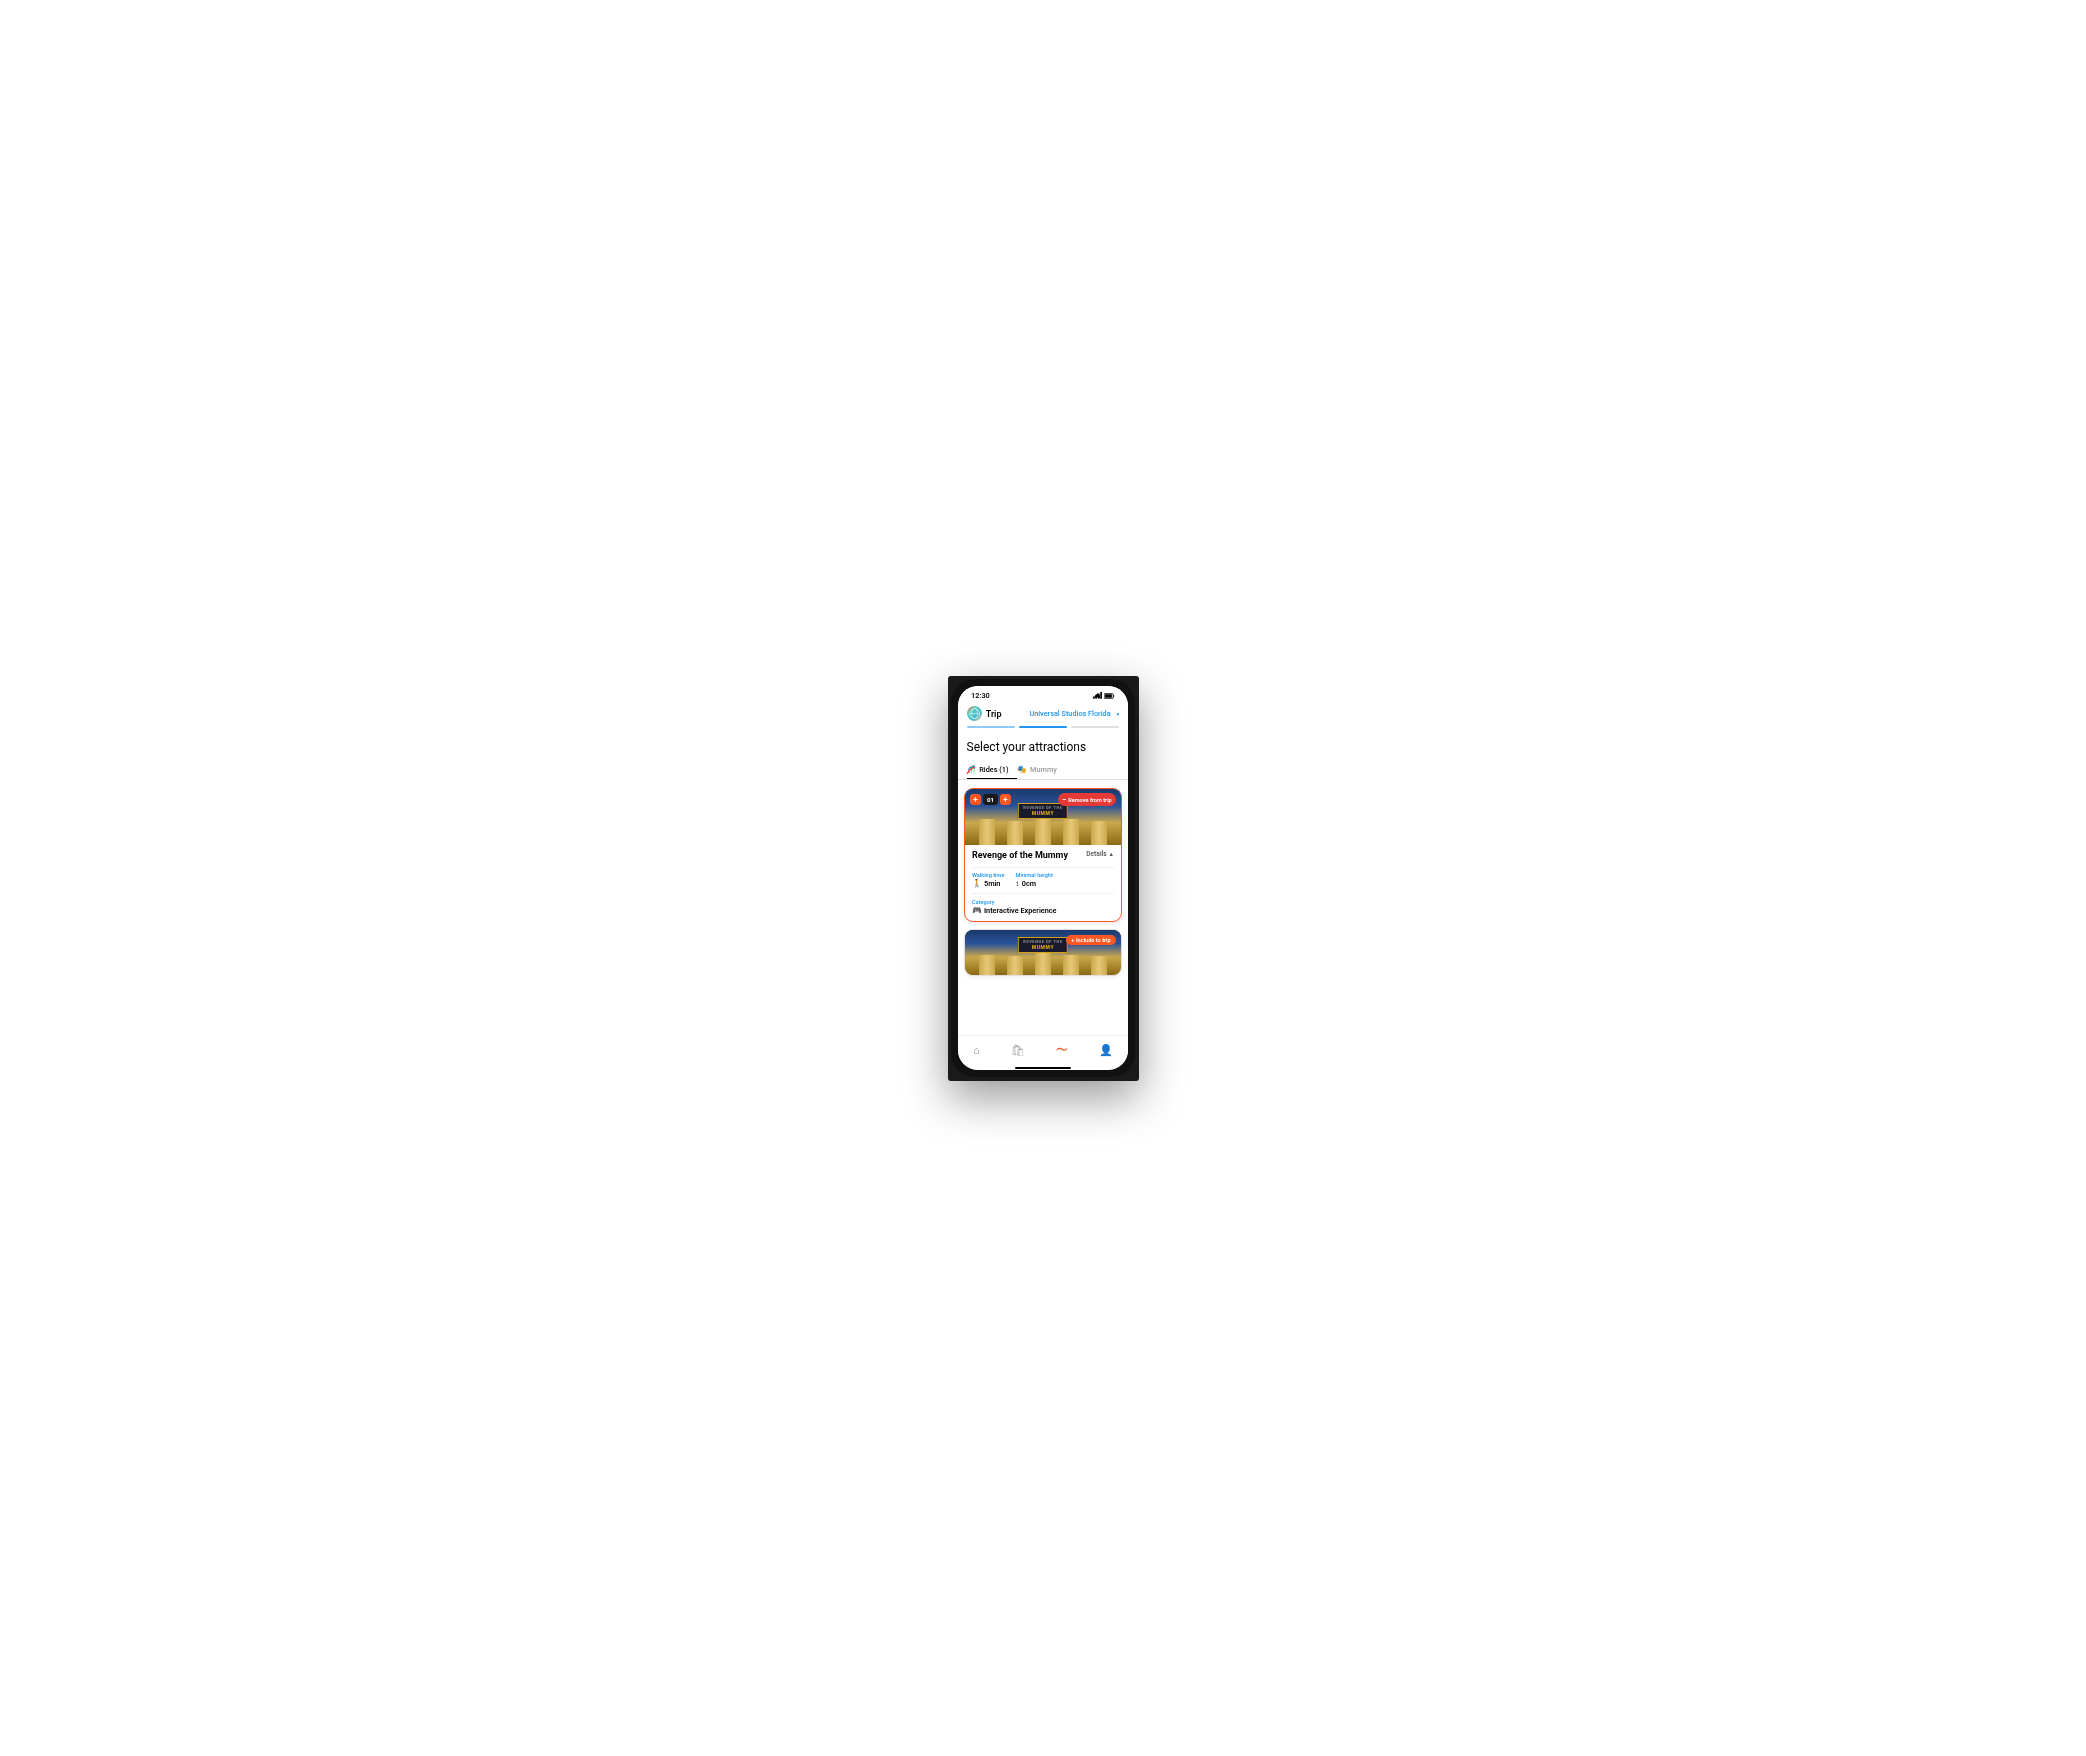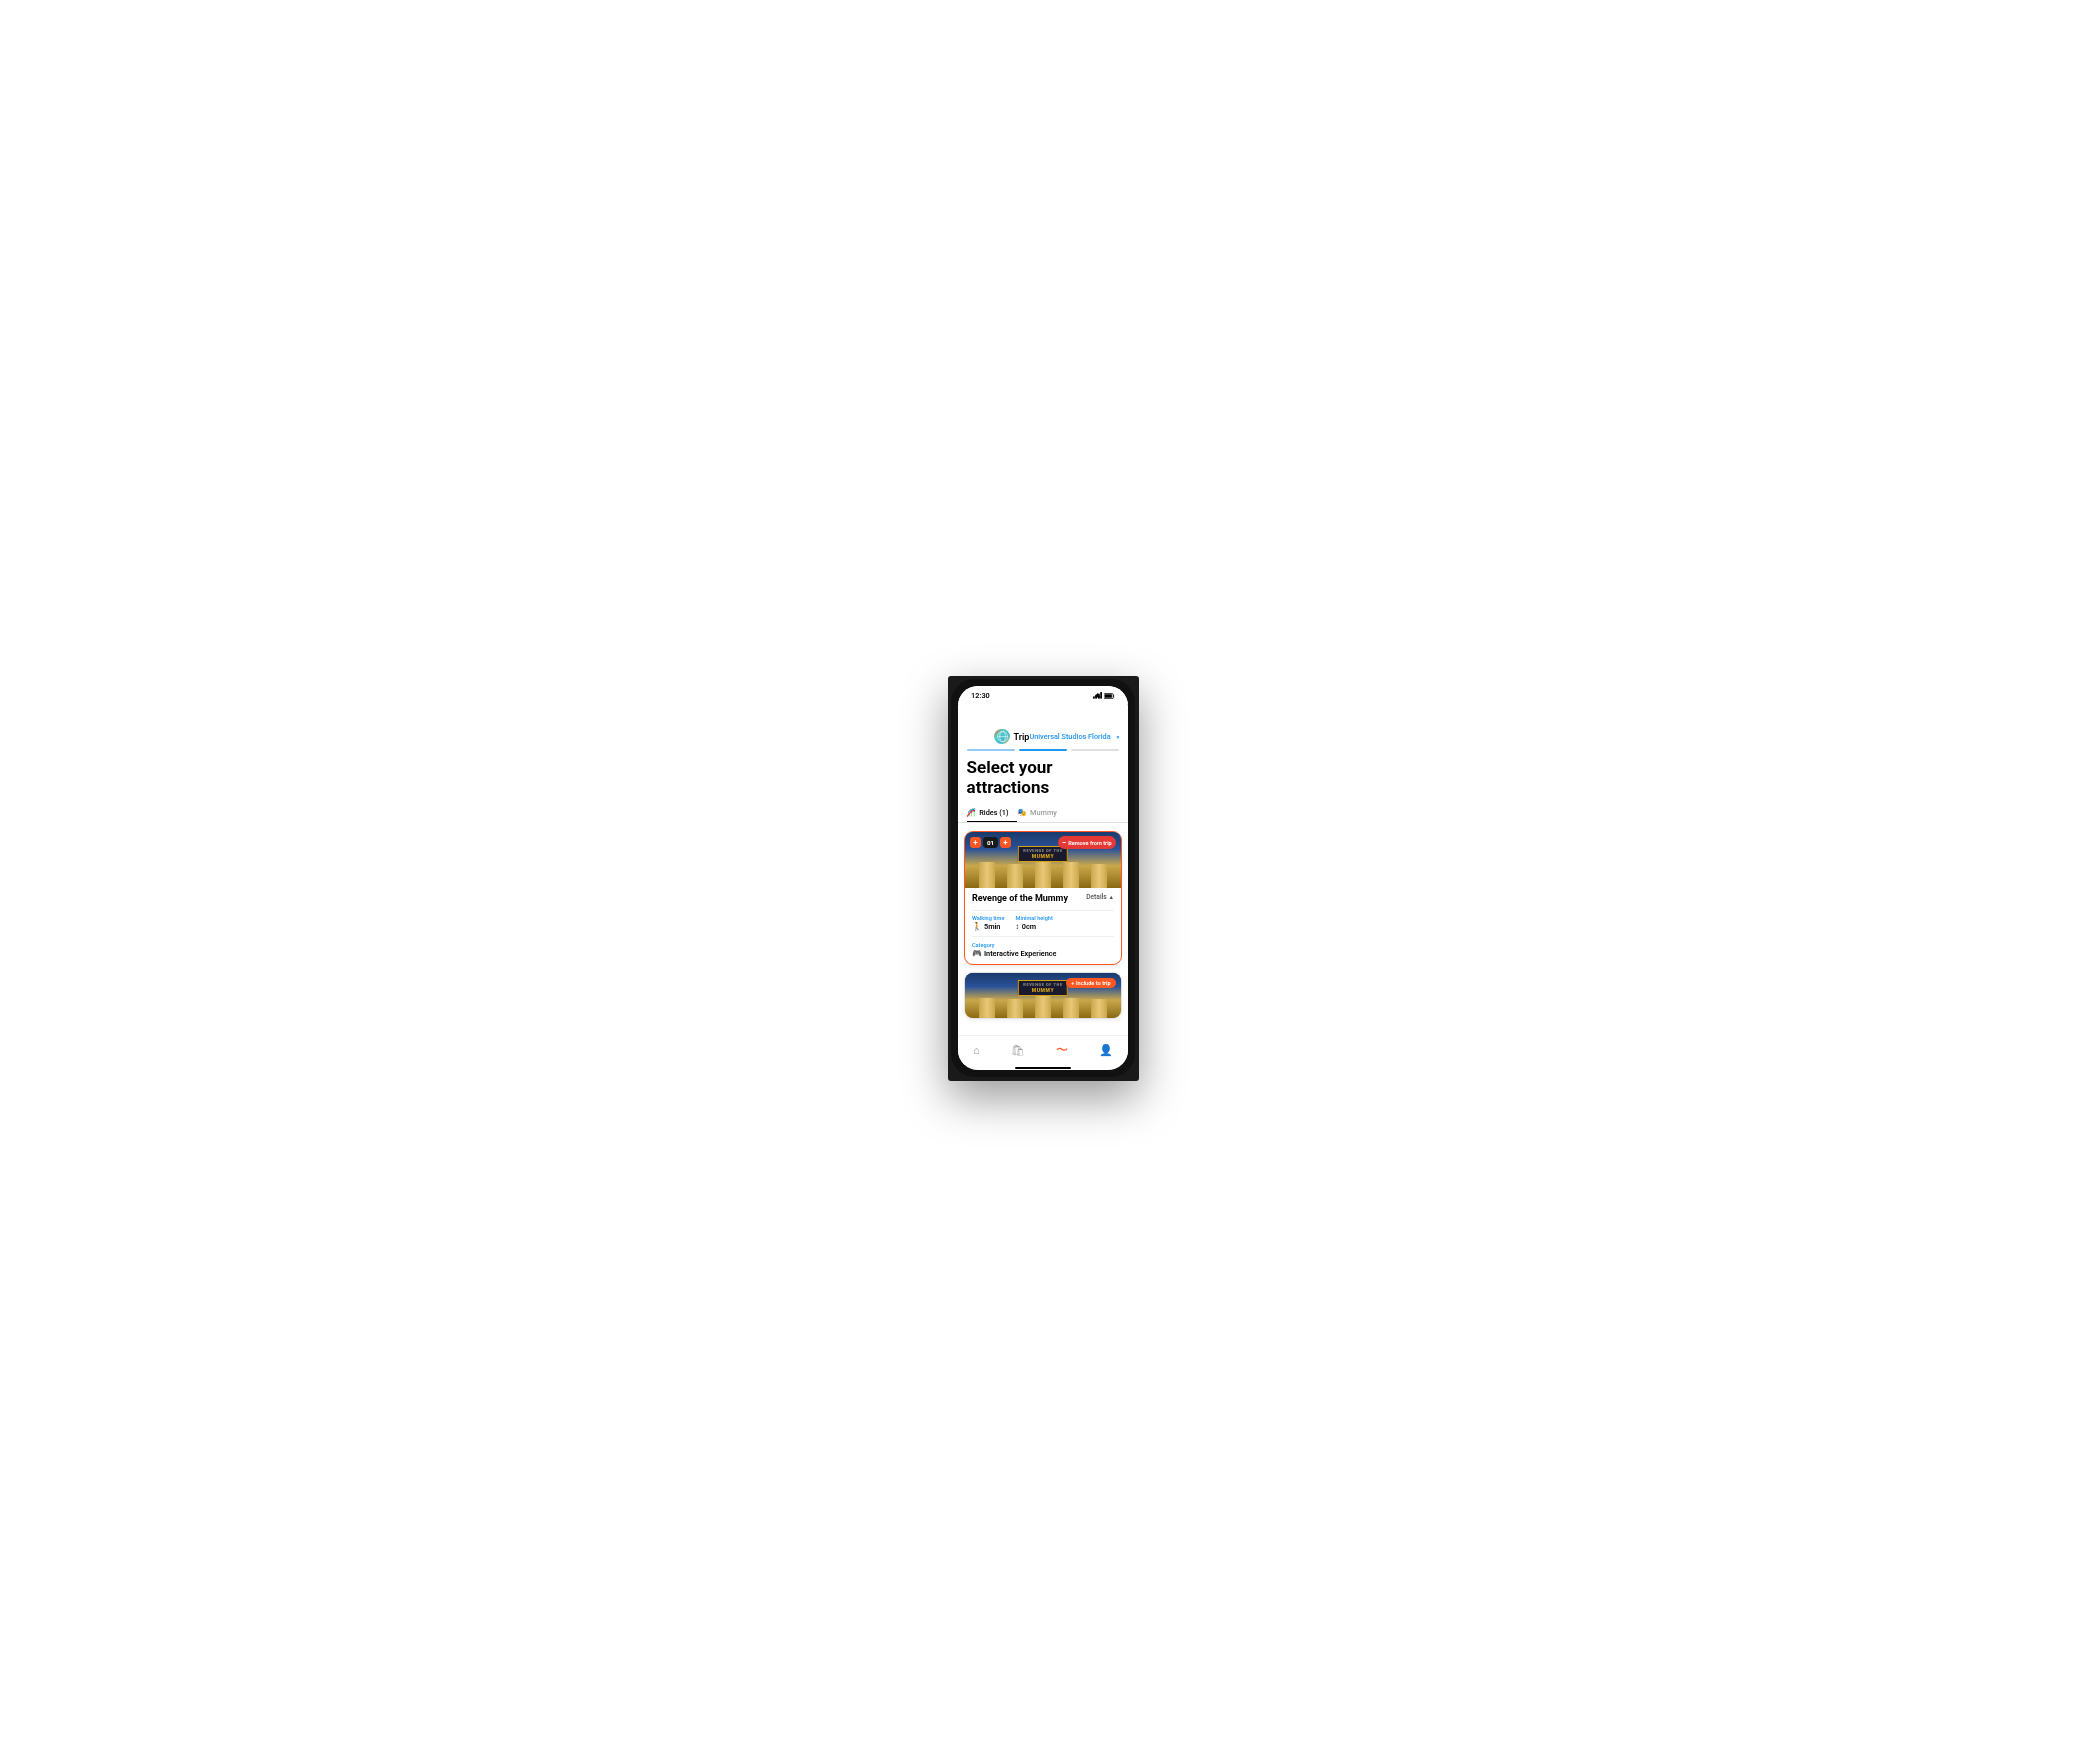--- a/index.html
+++ b/index.html
@@ -71,25 +71,24 @@
       height: 6.7px;
     }
     .battery-icon {
       width: 11.2px;
       height: 6.2px;
     }
     
     .app-header {
       display: flex;
       align-items: center;
-      justify-content: flex-end;
+      justify-content: space-between;
       padding: 2.2px 9px 4.5px;
       background: #fff;
       flex-shrink: 0;
-      margin-top: 23px;
     }
     .header-left {
       display: flex;
       align-items: center;
       gap: 3.4px;
     }
     .app-logo {
       width: 15.7px;
       height: 15.7px;
       border-radius: 50%;
@@ -126,25 +125,26 @@
     .progress-segment {
       height: 2.2px;
       flex: 1;
       border-radius: 1.1px;
     }
     .progress-done { background: #90CAF9; }
     .progress-active { background: #2196F3; }
     .progress-inactive { background: #E0E0E0; }
     
     .page-title {
-      font-size: 17px;
-      font-weight: 700;
+      font-size: 12px;
+      font-weight: 400;
       color: #000;
       padding: 0 9px 6.7px;
       flex-shrink: 0;
+      margin-top: 6px;
     }
     
     .tabs {
       display: flex;
       border-bottom: 0.6px solid #E0E0E0;
       flex-shrink: 0;
       padding: 0 9px;
     }
     .tab {
       display: flex;

